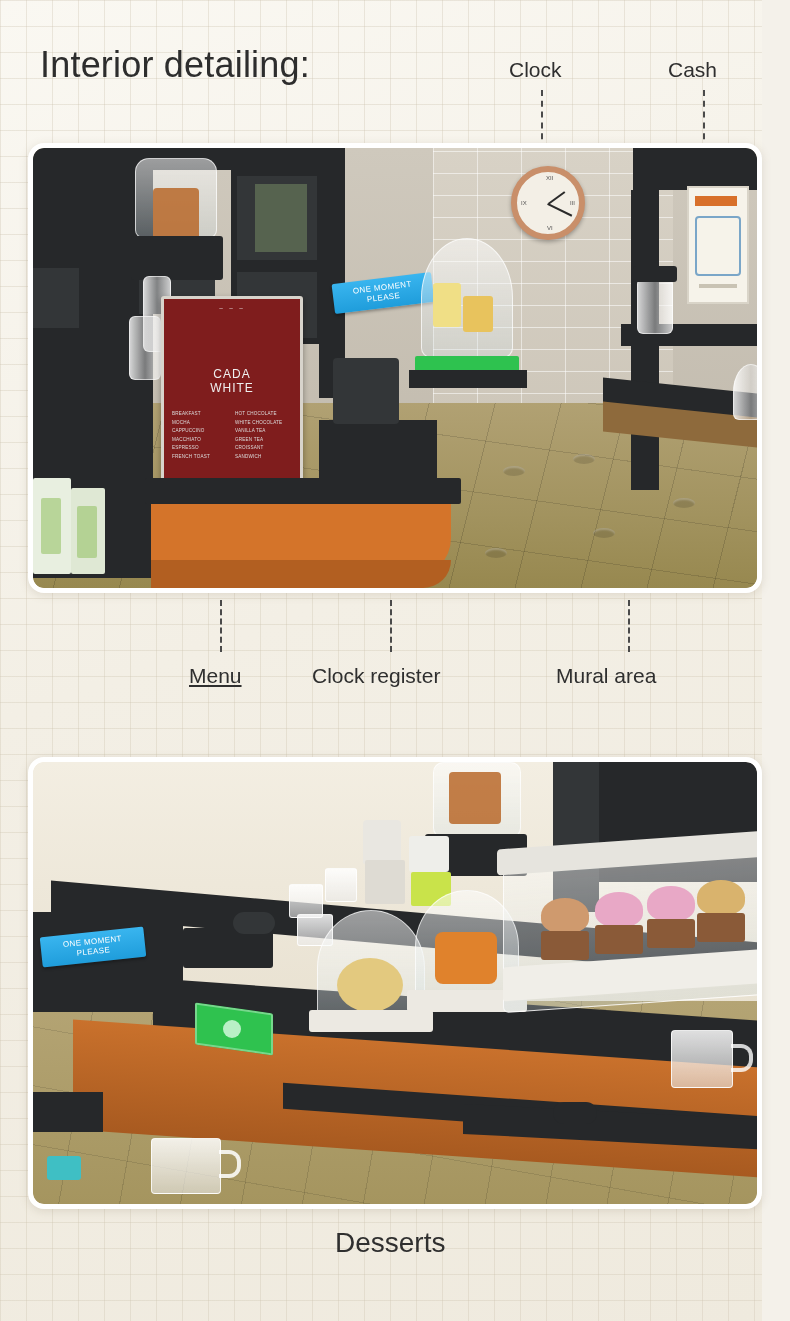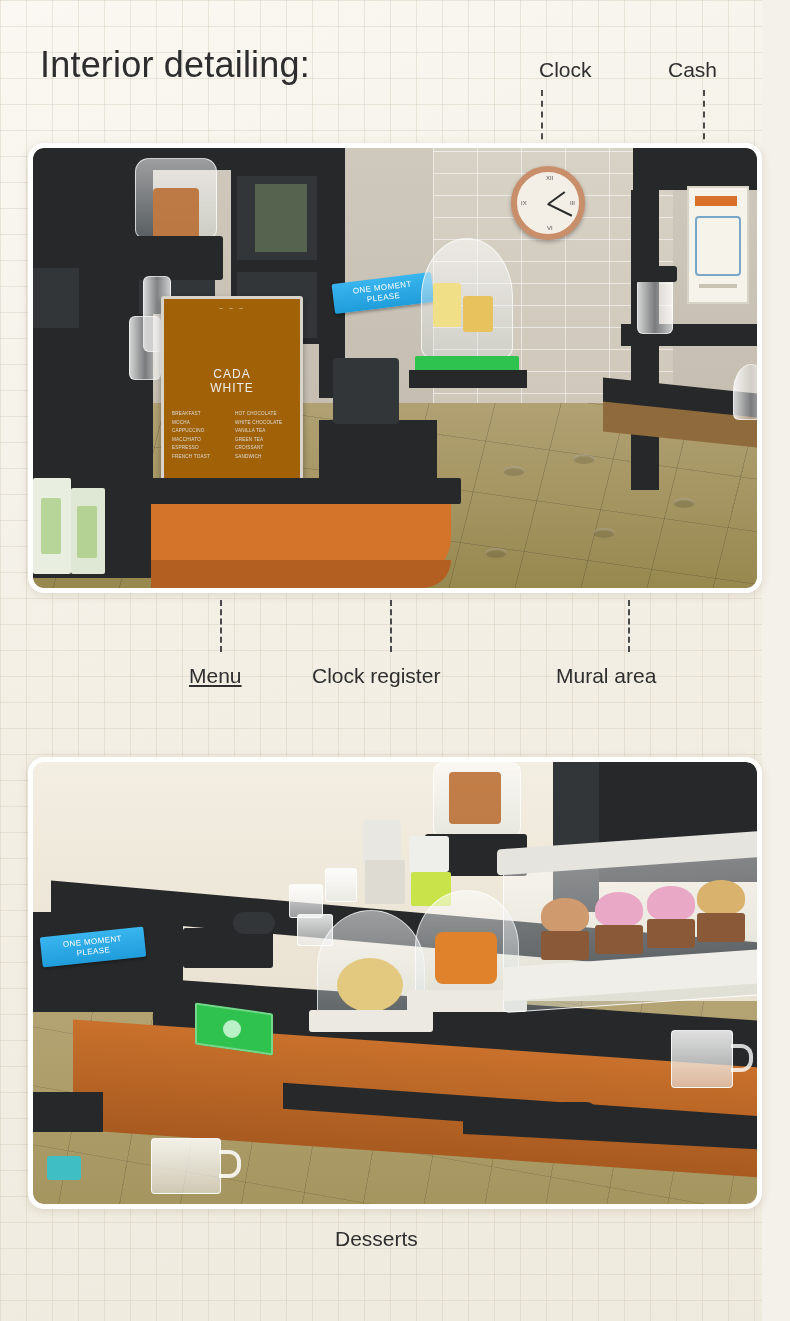--- a/index.html
+++ b/index.html
@@ -115,21 +115,21 @@
     background: linear-gradient(180deg,#39b5ef,#1f9ddb);
     color: #fff; font-size: 8px; text-align: center;
     border-radius: 2px; line-height: 1.25;
     padding: 5px 2px;
     box-shadow: 0 2px 3px rgba(0,0,0,0.3);
     letter-spacing: 0.4px;
   }
 
   .menu-board {
     position: absolute;
-    background: #a16207;
+    background: #7f1d1d;
     border: 3px solid #d8d4cc;
     border-radius: 3px;
     color: #efefef;
     box-shadow: 0 3px 6px rgba(0,0,0,0.35);
     overflow: hidden;
   }
   .menu-title { text-align: center; font-size: 11px; letter-spacing: 1px; line-height: 1.15; margin-top: 6px;}
   .menu-cols { display: flex; gap: 6px; padding: 6px 8px 0; }
   .menu-col { flex: 1; }
   .menu-row { font-size: 4.6px; letter-spacing: .2px; margin-bottom: 3.5px; color:#ddd; }
@@ -183,21 +183,21 @@
 </style>
 </head>
 <body>
 
 <div class="page">
   <div class="bg-wash"></div>
   <div class="bg-grid"></div>
 
   <div class="title">Interior detailing:</div>
 
-  <div class="label" style="left:539px; top:58px;">Clock</div>
+  <div class="label" style="left:509px; top:58px;">Clock</div>
   <div class="leader" style="left:541px; top:90px; height:60px;"></div>
 
   <div class="label" style="left:668px; top:58px;">Cash</div>
   <div class="leader" style="left:703px; top:90px; height:60px;"></div>
 
   <div class="panel" id="panel-top">
     <div class="photo">
       <div class="s1">
         <div class="s1-wall"></div>
         <div class="s1-brick"></div>
@@ -379,14 +379,14 @@
         <div class="mug" style="left:118px; top:376px; width:70px; height:56px; border-radius:4px;"></div>
         <div style="position:absolute; left:186px; top:388px; width:22px; height:28px; border:4px solid rgba(255,255,255,0.85); border-left:none; border-radius:0 12px 12px 0;"></div>
 
         <div class="blk" style="left:14px; top:394px; width:34px; height:24px; background:#3fbfc4; border-radius:3px;"></div>
         <div class="blk dark" style="left:0; top:330px; width:70px; height:40px;"></div>
         <div class="blk dark" style="left:520px; top:340px; width:44px; height:22px; border-radius:12px;"></div>
       </div>
     </div>
   </div>
 
-  <div class="label" style="left:335px; top:1227px; font-size:21px;">Desserts</div>
+  <div class="label" style="left:335px; top:1227px; font-size:28px;">Desserts</div>
 </div>
 
 </body></html>

